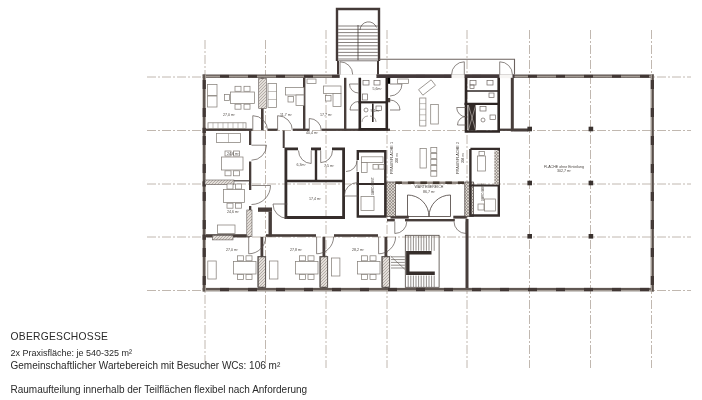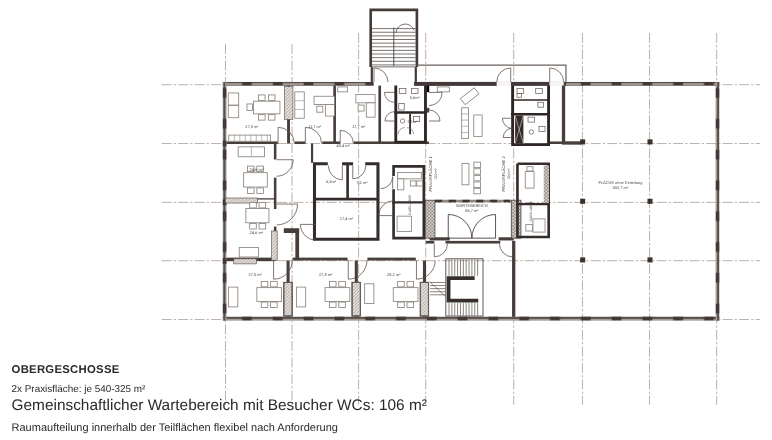--- a/index.html
+++ b/index.html
@@ -483,19 +483,19 @@
 
   <text x="459" y="158" transform="rotate(-90 459 158)" font-size="3.8">PRAXISFLÄCHE 2</text>
   <text x="463.5" y="158" transform="rotate(-90 463.5 158)" font-size="3.2">304 m²</text>
 
   <text x="374" y="186" transform="rotate(-90 374 186)" font-size="3">GARD./ABST.</text>
 
   <text x="484" y="192" transform="rotate(-90 484 192)" font-size="3">GARD./ABST.</text>
 </g>
 </svg>
 
-<div class="tb" style="top:331.3px;font-size:10.3px;font-weight:bold;letter-spacing:0.25px;">OBERGESCHOSSE</div>
+<div class="tb" style="top:331.3px;font-size:10.3px;font-weight:normal;letter-spacing:0.25px;">OBERGESCHOSSE</div>
 
 <div class="tb" style="top:348px;font-size:9px;">2x Praxisfläche: je 540-325 m²</div>
 
-<div class="tb" style="top:359.5px;font-size:14px;">Gemeinschaftlicher Wartebereich mit Besucher WCs: 106 m²</div>
+<div class="tb" style="top:359.5px;font-size:10px;">Gemeinschaftlicher Wartebereich mit Besucher WCs: 106 m²</div>
 
 <div class="tb" style="top:384px;font-size:10px;">Raumaufteilung innerhalb der Teilflächen flexibel nach Anforderung</div>
 
 </body></html>

